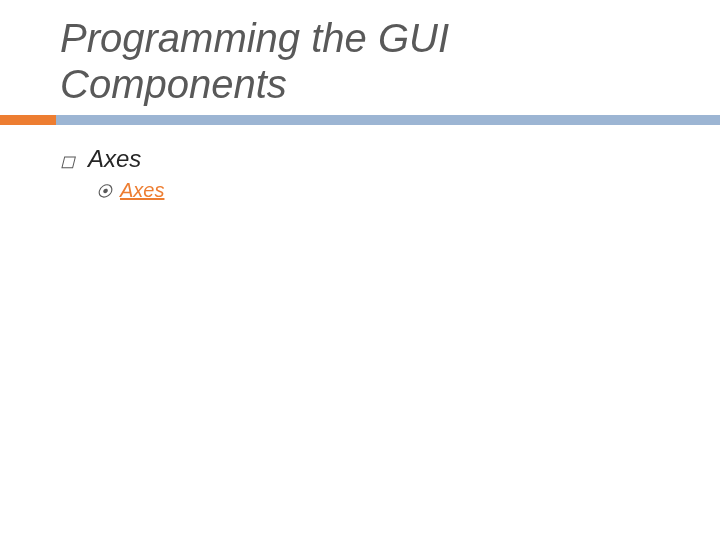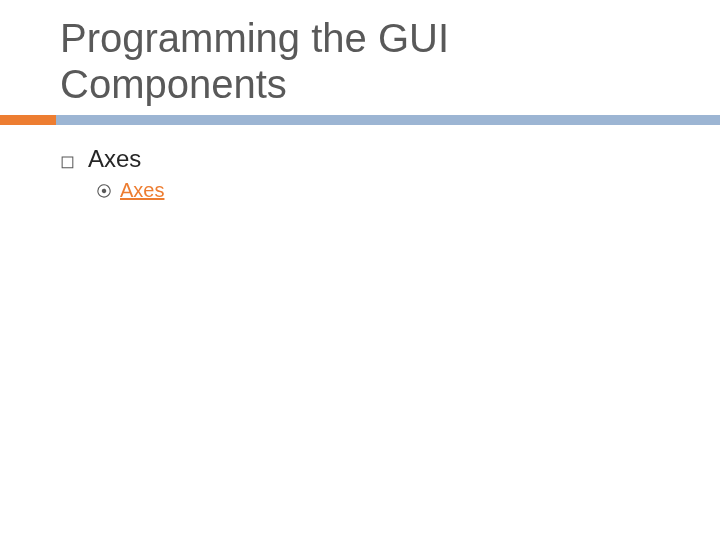--- a/index.html
+++ b/index.html
@@ -10,20 +10,21 @@
     background: #ffffff;
     font-family: Arial, "Helvetica Neue", Helvetica, sans-serif;
     overflow: hidden;
     color: #333;
   }
   .slide {
     width: 720px;
     height: 540px;
     position: relative;
     box-sizing: border-box;
+    font-style: italic;
   }
   .title {
     position: absolute;
     left: 60px;
     top: 15px;
     right: 40px;
     font-size: 40px;
     line-height: 1.15;
     color: #595959;
     font-weight: 400;

